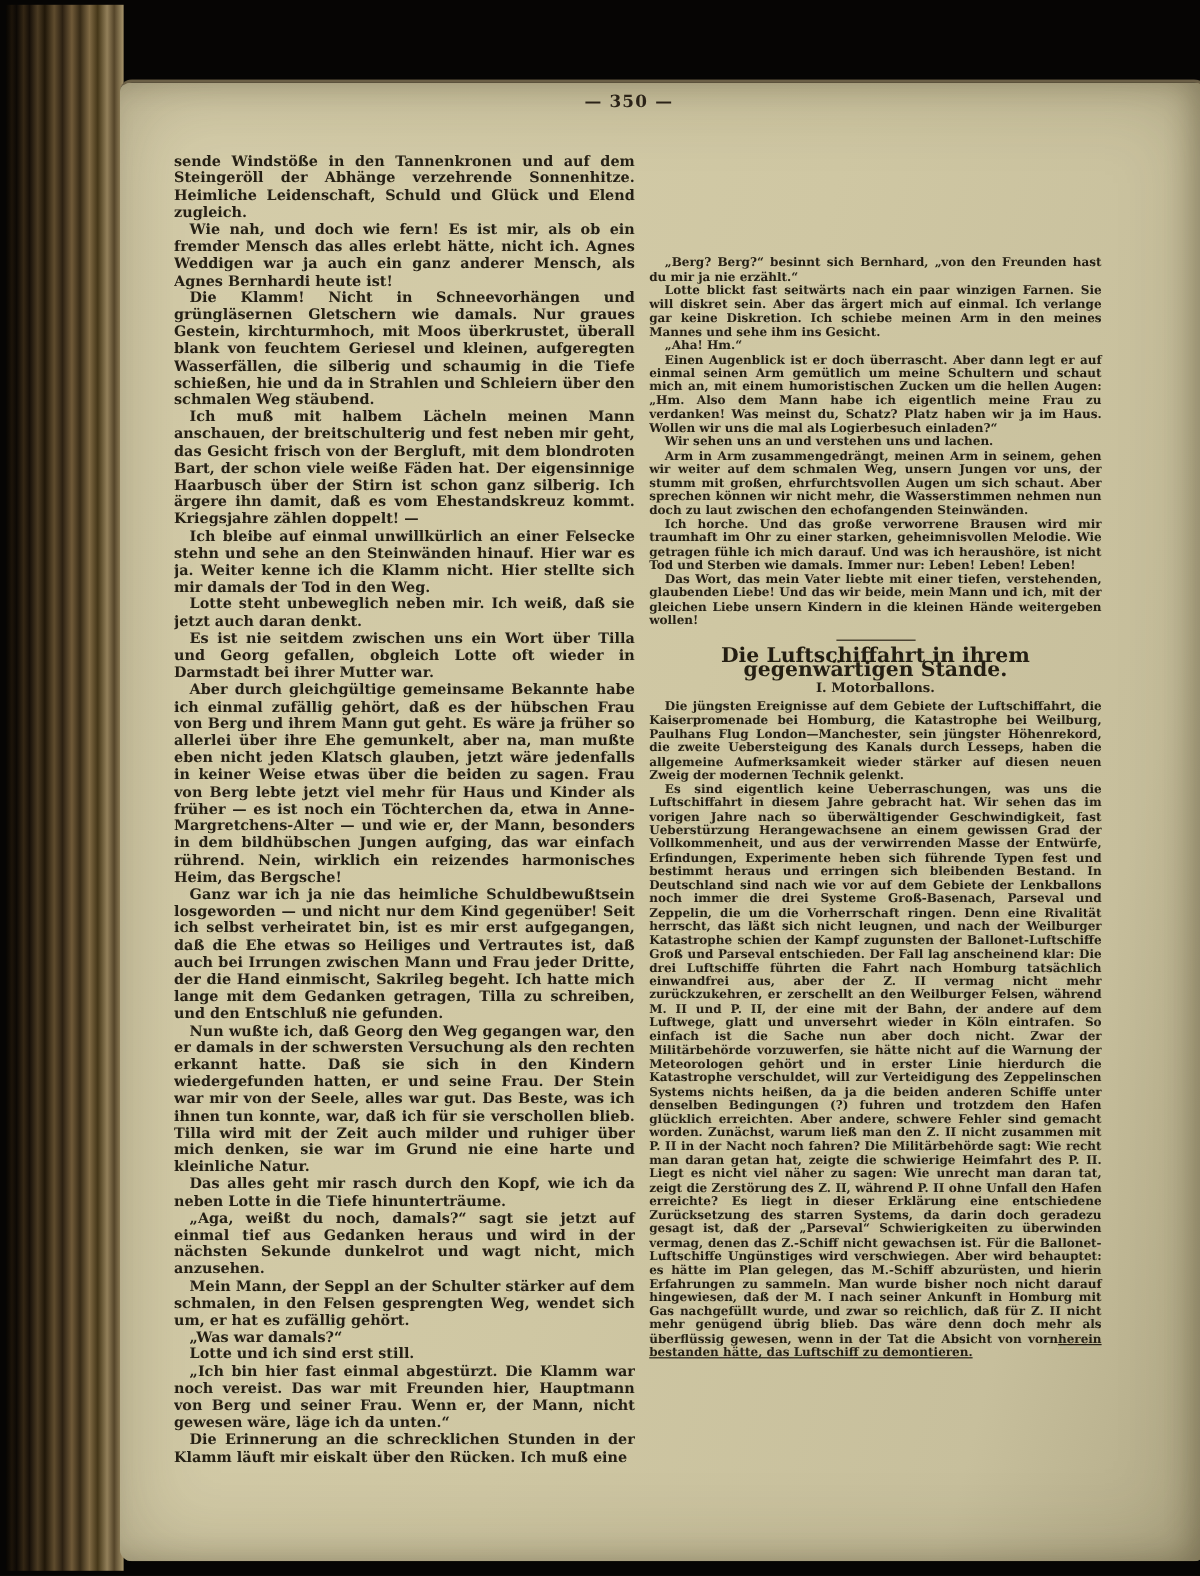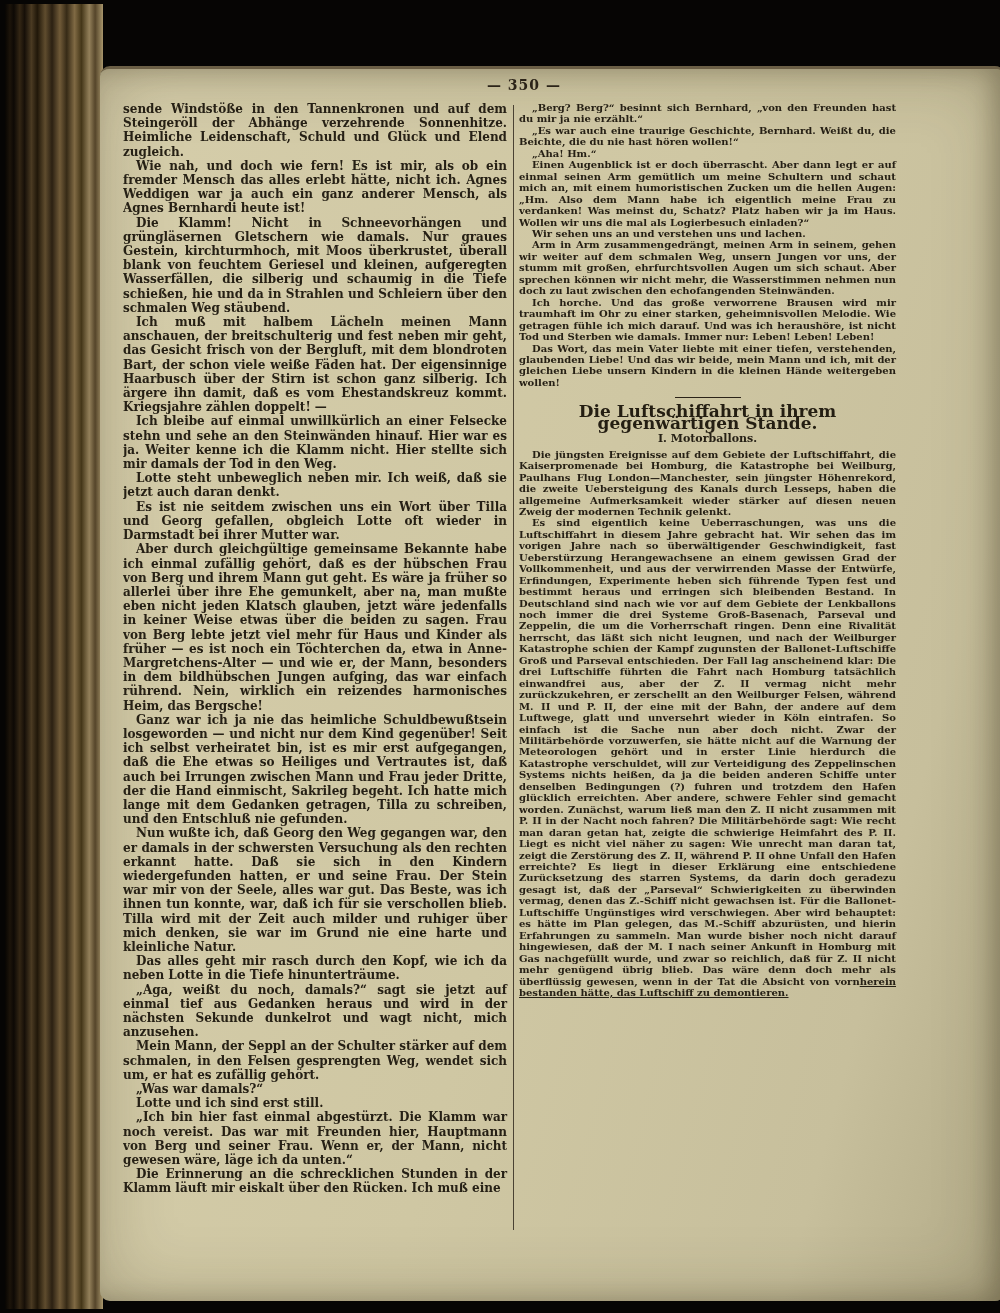--- a/index.html
+++ b/index.html
@@ -23,22 +23,22 @@
     box-shadow: inset 0 0 70px rgba(55,42,18,0.28), inset -12px 0 22px rgba(40,30,12,0.25);
     border-top:3px solid #6b5f46;
     border-radius:10px;
   }
   .page-number {
     width:772px; margin-left:38px; padding-top:8px;
     text-align:center; font-weight:bold; font-size:14px; letter-spacing:1px;
     color:#2b2318;
   }
   .columns {
-    display:flex; width:786px; margin-left:23px; margin-top:9px;
-    height:1144px; overflow:hidden; color:#262015;
+    display:flex; width:786px; margin-left:45px; margin-top:9px;
+    height:1144px; overflow:hidden; color:#262015;align-items:center;
   }
   .col { text-align:justify; font-weight:bold; hyphens:auto; }
   .col.left  { width:384px; font-size:12px;  line-height:14.2px; }
   .col-rule  { width:1px; background:#4a4233; margin:3px 5px 16px 6px; }
   .col.right { width:377px; font-size:10px;  line-height:11.45px; }
   p { margin:0; text-indent:13px; }
   p.no-indent { text-indent:0; }
   .u { text-decoration:underline; }
   .section-rule {
     width:66px; height:1px; background:#2b2318; margin:9px auto 8px auto;
@@ -75,21 +75,21 @@
           <p>Mein Mann, der Seppl an der Schulter stärker auf dem schmalen, in den Felsen gesprengten Weg, wendet sich um, er hat es zufällig gehört.</p>
           <p>„Was war damals?“</p>
           <p>Lotte und ich sind erst still.</p>
           <p>„Ich bin hier fast einmal abgestürzt. Die Klamm war noch vereist. Das war mit Freunden hier, Hauptmann von Berg und seiner Frau. Wenn er, der Mann, nicht gewesen wäre, läge ich da unten.“</p>
           <p>Die Erinnerung an die schrecklichen Stunden in der Klamm läuft mir eiskalt über den Rücken. Ich muß eine </p>
         </div>
       <div class="col-rule"></div>
       <div class="col right">
         <div>
             <p>„Berg? Berg?“ besinnt sich Bernhard, „von den Freunden hast du mir ja nie erzählt.“</p>
-            <p>„Es war auch eine traurige Geschichte, Bernhard. Weißt du, die Beichte, die du nie hast hören wollen!“</p>
+            <p>Lotte blickt fast seitwärts nach ein paar winzigen Farnen. Sie will diskret sein. Aber das ärgert mich auf einmal. Ich verlange gar keine Diskretion. Ich schiebe meinen Arm in den meines Mannes und sehe ihm ins Gesicht.</p>
             <p>„Aha! Hm.“</p>
             <p>Einen Augenblick ist er doch überrascht. Aber dann legt er auf einmal seinen Arm gemütlich um meine Schultern und schaut mich an, mit einem humoristischen Zucken um die hellen Augen: „Hm. Also dem Mann habe ich eigentlich meine Frau zu verdanken! Was meinst du, Schatz? Platz haben wir ja im Haus. Wollen wir uns die mal als Logierbesuch einladen?“</p>
             <p>Wir sehen uns an und verstehen uns und lachen.</p>
             <p>Arm in Arm zusammengedrängt, meinen Arm in seinem, gehen wir weiter auf dem schmalen Weg, unsern Jungen vor uns, der stumm mit großen, ehrfurchtsvollen Augen um sich schaut. Aber sprechen können wir nicht mehr, die Wasserstimmen nehmen nun doch zu laut zwischen den echofangenden Steinwänden.</p>
             <p>Ich horche. Und das große verworrene Brausen wird mir traumhaft im Ohr zu einer starken, geheimnisvollen Melodie. Wie getragen fühle ich mich darauf. Und was ich heraushöre, ist nicht Tod und Sterben wie damals. Immer nur: Leben! Leben! Leben!</p>
             <p>Das Wort, das mein Vater liebte mit einer tiefen, verstehenden, glaubenden Liebe! Und das wir beide, mein Mann und ich, mit der gleichen Liebe unsern Kindern in die kleinen Hände weitergeben wollen!</p>
           </div>
         <div class="section-rule"></div>
         <div class="article-title">Die Luftschiffahrt in ihrem gegenwärtigen Stande.</div>
         <div class="article-subtitle">I. Motorballons.</div>

